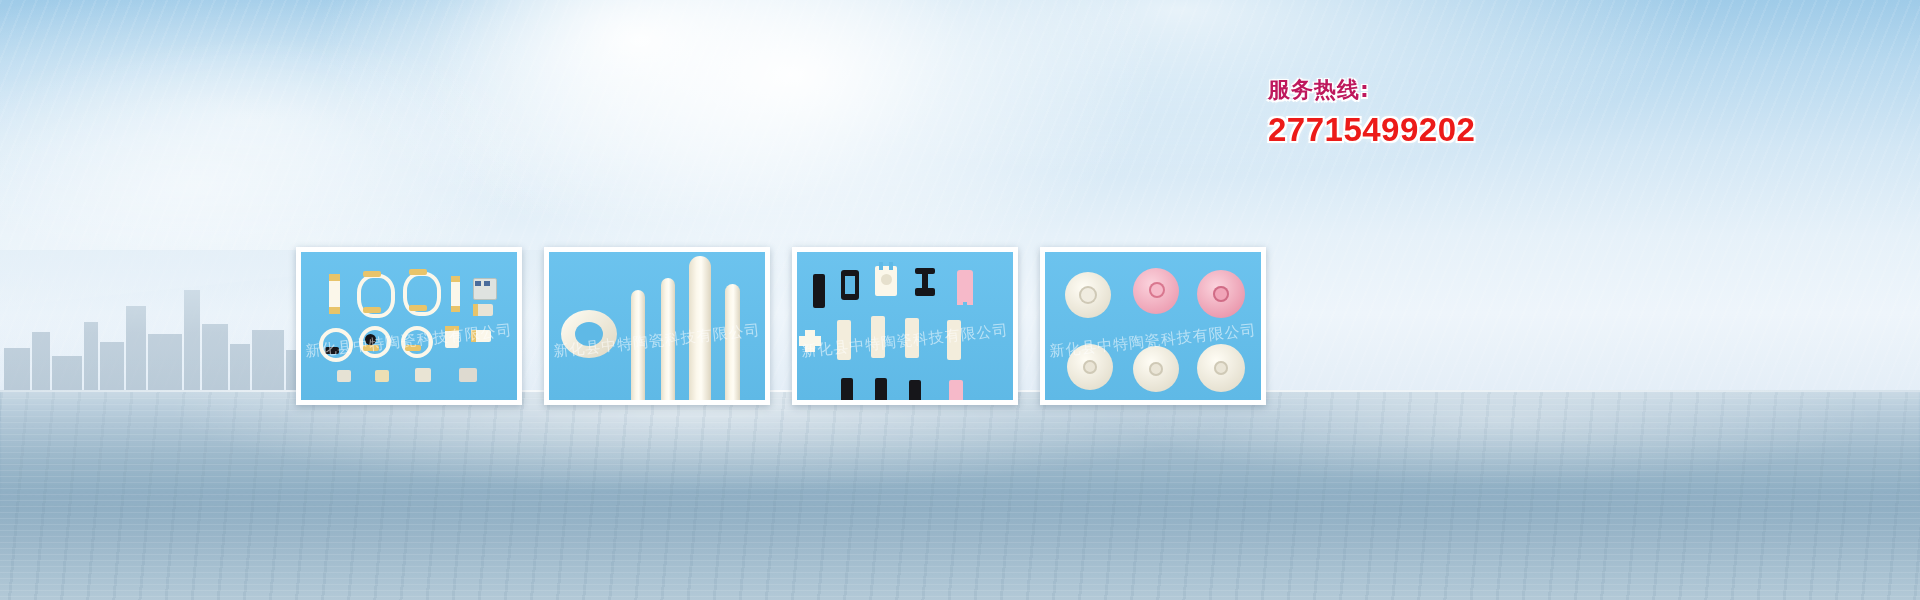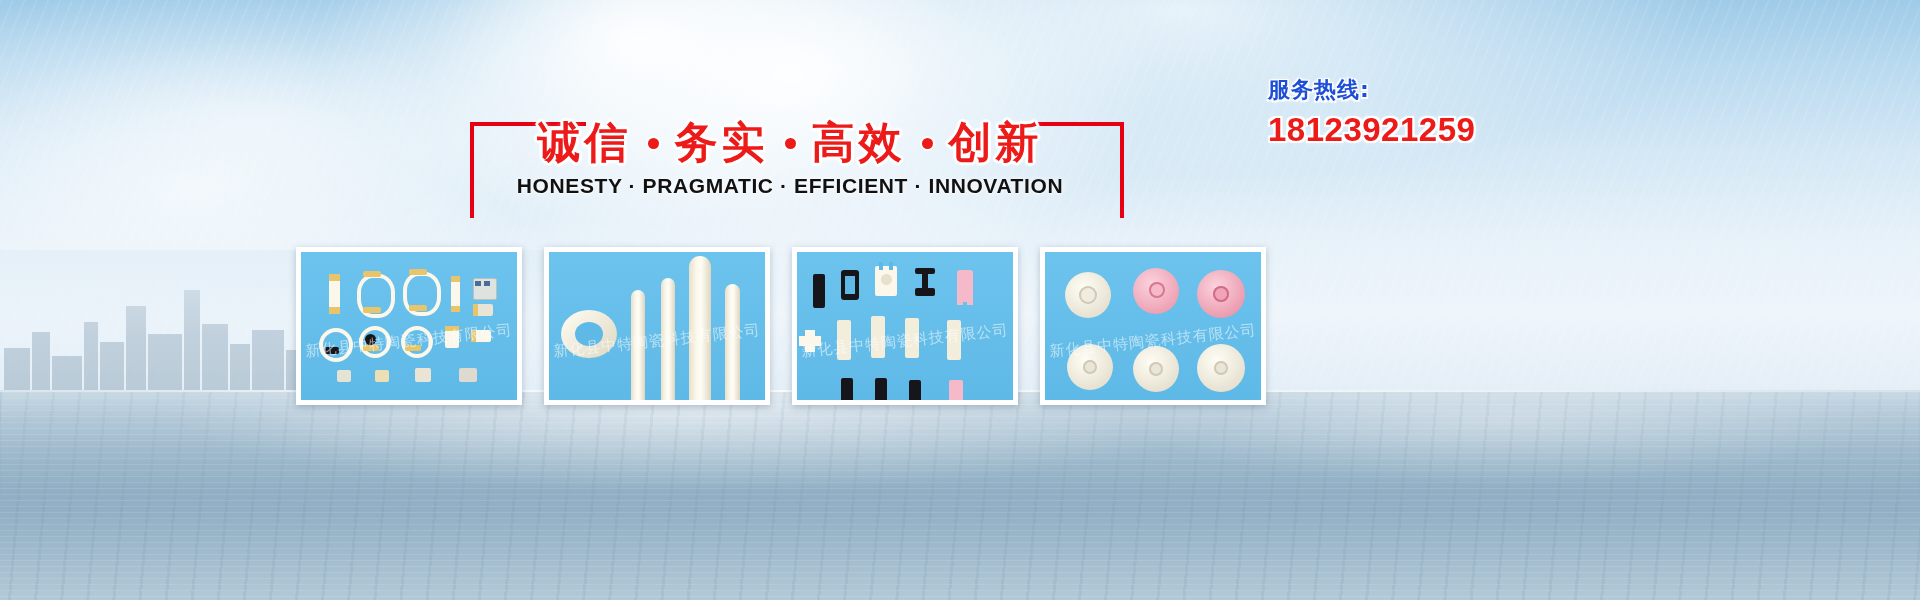--- a/index.html
+++ b/index.html
@@ -144,21 +144,21 @@
   
   .contact{position:absolute;left:1268px;top:55px;width:230px;text-align:left;}
   .contact .line1{
     font-family:"DejaVu Sans","Liberation Sans",sans-serif;
     font-size:22px;font-weight:700;color:#ec1b19;letter-spacing:1px;white-space:nowrap;
     text-shadow:-1.5px -1.5px 0 #fff,1.5px -1.5px 0 #fff,-1.5px 1.5px 0 #fff,1.5px 1.5px 0 #fff,0 0 5px rgba(255,255,255,.9);
   }
   .contact .line2{
     margin-top:20px;
     font-family:"DejaVu Sans","Liberation Sans",sans-serif;
-    font-size:22px;font-weight:700;color:#1d4ed8;letter-spacing:1px;white-space:nowrap;
+    font-size:22px;font-weight:700;color:#be185d;letter-spacing:1px;white-space:nowrap;
     text-shadow:-1.5px -1.5px 0 #fff,1.5px -1.5px 0 #fff,-1.5px 1.5px 0 #fff,1.5px 1.5px 0 #fff,0 0 5px rgba(255,255,255,.9);
   }
   .contact .phone{
     margin-top:6px;
     font-family:"Liberation Sans","DejaVu Sans",sans-serif;
     font-size:33px;font-weight:700;color:#ec1b19;letter-spacing:.5px;white-space:nowrap;
     text-shadow:-2px -2px 0 #fff,2px -2px 0 #fff,-2px 2px 0 #fff,2px 2px 0 #fff,0 0 6px rgba(255,255,255,.9);
   }
 </style>
 </head>
@@ -191,36 +191,20 @@
     <div class="b" style="left:418px;width:30px;height:40px;"></div>
   </div>
   <div class="haze"></div>
 
   <div class="ground"></div>
   <div class="ground-sheen"></div>
   <div class="ground-streaks"></div>
   <div class="horizon-line"></div>
   <div class="reflection"></div>
 
-  <div class="slogan-wrap">
-    <div class="bracket-l"></div>
-    <div class="bracket-r"></div>
-
-    <div class="slogan-cn">
-      <span>诚信</span>
-      <span class="dot"></span>
-      <span>务实</span>
-      <span class="dot"></span>
-      <span>高效</span>
-      <span class="dot"></span>
-      <span>创新</span>
-    </div>
-
-    <div class="slogan-en">HONESTY · PRAGMATIC · EFFICIENT · INNOVATION</div>
-  </div>
 
   <div class="panels">
 
     <div class="panel">
       <div class="stage"></div>
       <div class="part p-white" style="left:28px;top:22px;width:11px;height:40px;border-radius:2px;"></div>
       <div class="part p-gold" style="left:28px;top:22px;width:11px;height:7px;"></div>
       <div class="part p-gold" style="left:28px;top:55px;width:11px;height:7px;"></div>
 
       <div class="part ring" style="left:56px;top:22px;width:30px;height:36px;border-radius:42%;"></div>
@@ -336,16 +320,16 @@
       <div class="part" style="left:152px;top:92px;width:48px;height:48px;border-radius:50%;background:radial-gradient(circle at 40% 35%,#fffdf5,#ddd7c4);"></div>
       <div class="part" style="left:169px;top:109px;width:14px;height:14px;border-radius:50%;background:#eae5d6;box-shadow:inset 0 0 0 2px #cfc9b6;"></div>
 
       <div class="wm">新化县中特陶瓷科技有限公司</div>
     </div>
 
   </div>
 
   <div class="contact">
     <div class="line2">服务热线:</div>
-    <div class="phone">18123921259</div>
+    <div class="phone">27715499202</div>
   </div>
 
 </div>
 
 </body></html>

